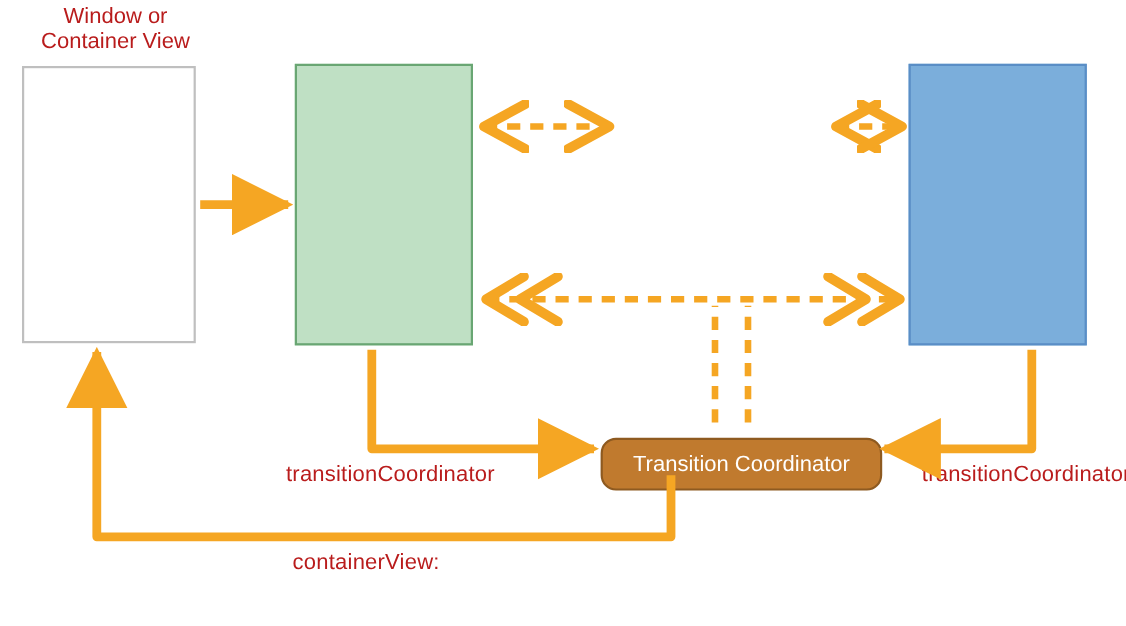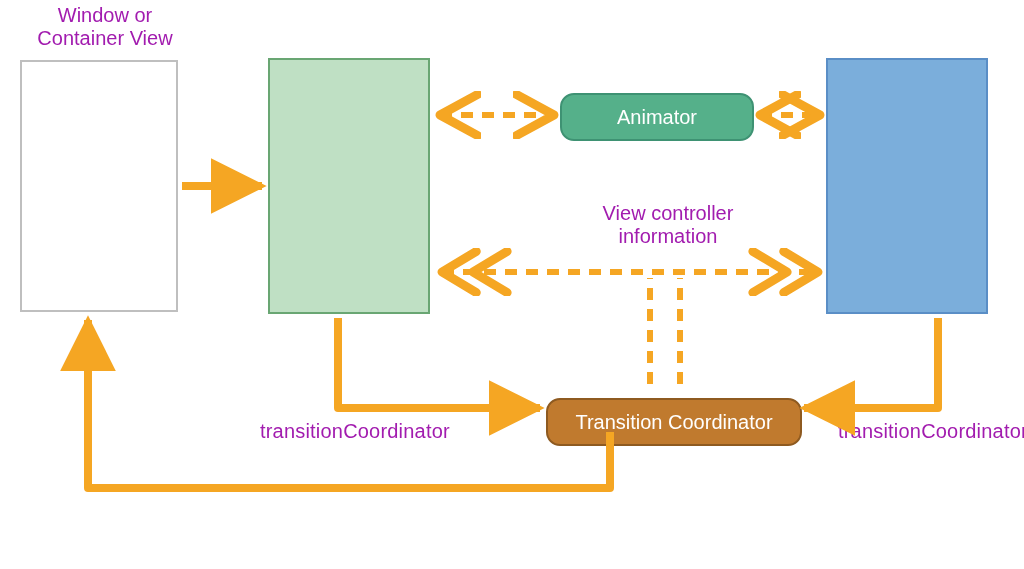--- a/index.html
+++ b/index.html
@@ -16,21 +16,21 @@
     width: 1024px;
     height: 569px;
   }
   .box {
     position: absolute;
     box-sizing: border-box;
   }
   .label {
     position: absolute;
     font-size: 20px;
-    color: #a21caf;
+    color: #b91c1c;
     text-align: center;
     line-height: 1.15;
   }
   .mono {
     font-family: Liberation Sans, sans-serif;
     font-size: 20px;
     letter-spacing: 0.2px;
   }
   .pill {
     position: absolute;
@@ -55,35 +55,31 @@
 
   <div class="label" style="left:20px; top:4px; width:170px; white-space:pre-line;">Window or
 Container View</div>
 
   <div class="box" style="left:20px; top:60px; width:158px; height:252px; border:2px solid #BFBFBF; background:#fff;"></div>
 
   <div class="box" style="left:268px; top:58px; width:162px; height:256px; border:2px solid #69A673; background:#BFE0C4;"></div>
 
   <div class="box" style="left:826px; top:58px; width:162px; height:256px; border:2px solid #5A8EC6; background:#7BAEDB;"></div>
 
-  <div class="pill" style="left:560px; top:93px; width:190px; height:44px; background:#55B08A; border:2px solid #3E9273;">
-    <span>Animator</span>
-  </div>
 
   <div class="pill" style="left:546px; top:398px; width:252px; height:44px; background:#C07A2E; border:2px solid #8E5A20;">
     <span>Transition Coordinator</span>
   </div>
 
-  <div class="label" style="left:548px; top:202px; width:240px; white-space:pre-line;">View controller
-information</div>
 
   <div class="label mono" style="left:260px; top:420px; width:290px; text-align:left;">transitionCoordinator</div>
 
   <div class="label mono" style="left:838px; top:420px; width:290px; text-align:left;">transitionCoordinator</div>
 
+  <div class="label mono" style="left:266px; top:500px; width:220px; text-align:left;">containerView:</div>
 
   <svg class="arrows" viewBox="0 0 1024 569">
     <defs>
 
       <marker id="arrow-solid" viewBox="0 0 12 12" refX="11" refY="6" markerWidth="7" markerHeight="7" orient="auto-start-reverse">
         <path d="M0,0 L12,6 L0,12 Z" fill="#F5A623"></path>
       </marker>
 
       <marker id="arrow-open" viewBox="0 0 14 14" refX="12" refY="7" markerWidth="8" markerHeight="8" orient="auto-start-reverse">
         <path d="M1,1 L12,7 L1,13" fill="none" stroke="#F5A623" stroke-width="2.6" stroke-linecap="round" stroke-linejoin="round"></path>

